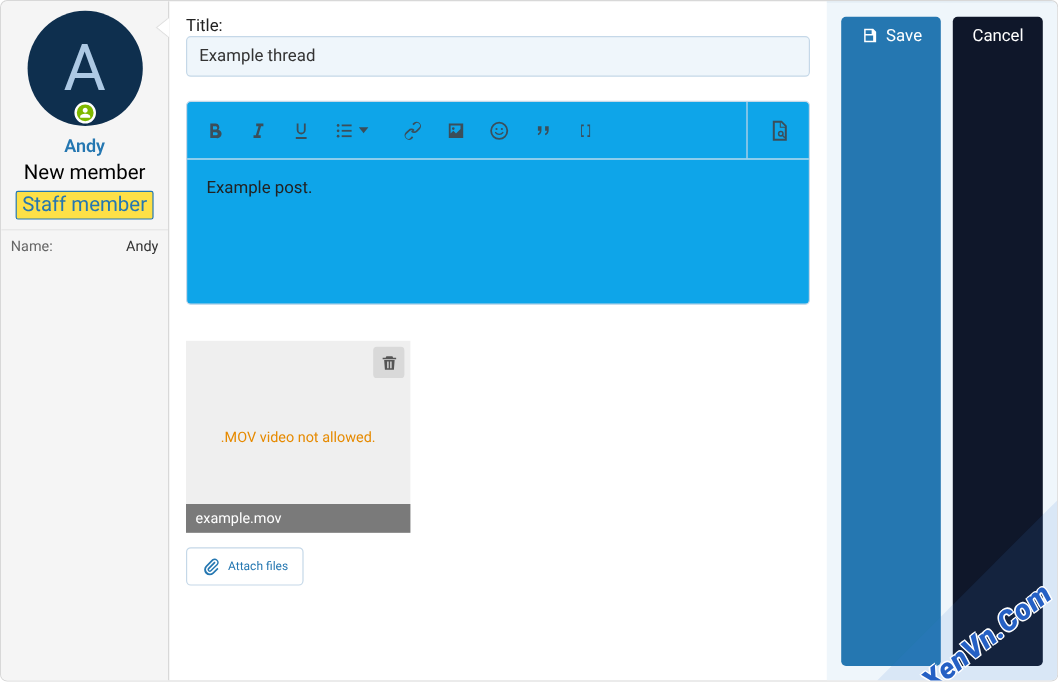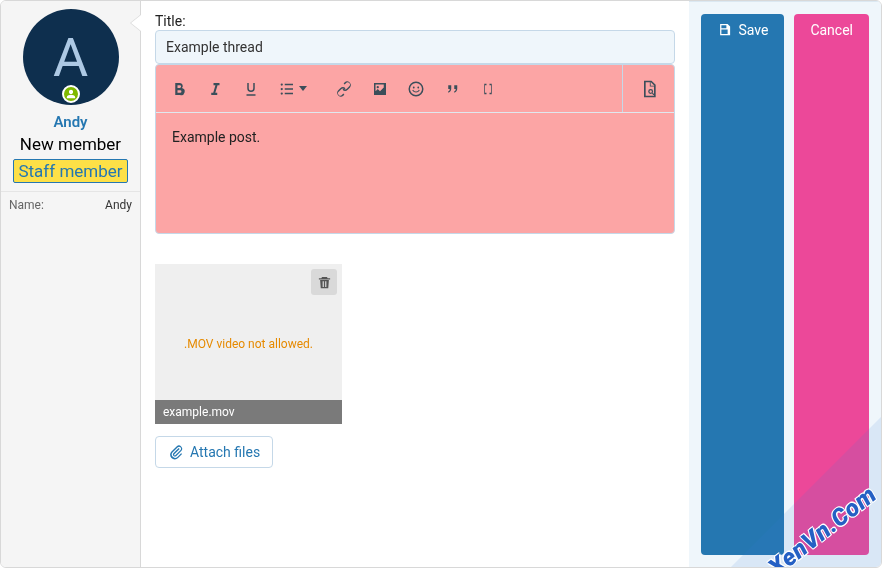--- a/index.html
+++ b/index.html
@@ -13,40 +13,40 @@
 .username{color:#2577b1;font-weight:600;margin-top:8px;font-size:15px}
 .usertitle{font-size:17px;color:#000000;margin-top:3px}
 .badge{display:inline-block;border:1px solid #2577b1;color:#2577b1;font-size:17px;padding:1px 4px;margin-top:5px;background:#fde047;border-radius:2px}
 .name-row{display:flex;justify-content:space-between;font-size:12px;color:#666;padding:6px 8px 0;border-top:1px solid #e5e5e5;margin-top:8px}
 .name-row .val{color:#333}
 .pointer{position:absolute;top:14px;right:-1px;width:0;height:0;border-top:8px solid transparent;border-bottom:8px solid transparent;border-right:10px solid #fff;filter:drop-shadow(-1px 0 0 #d8d8d8)}
 .main{flex:1;display:flex;position:relative}
 .form-body{padding:10px 14px 0;flex:1;overflow:auto}
 .field-label{font-size:14px;color:#222;margin-bottom:4px}
 .text-input{width:100%;padding:8px 10px;font-size:14px;border:1px solid #c5d8e8;border-radius:4px;background:#eff6fb;color:#333}
-.editor{border:1px solid #c5d8e8;border-radius:4px;background:#fca5a5;}
+.editor{border:1px solid #c5d8e8;border-radius:4px;background:#0ea5e9;margin-top:20px}
 .toolbar{display:flex;align-items:center;border-bottom:1px solid #e0e8ef;position:relative;height:48px}
 .tool-group{display:flex;gap:18px;padding:0 14px;align-items:center}
 .tool{color:#3b4e5a;display:flex;align-items:center}
 .tool svg{width:18px;height:18px;fill:currentColor}
 .caret{width:0;height:0;border-left:4px solid transparent;border-right:4px solid transparent;border-top:5px solid #3b4e5a;margin-left:3px}
 .preview-btn{position:absolute;right:0;top:0;height:100%;width:52px;border-left:1px solid #c5d8e8;display:flex;align-items:center;justify-content:center;color:#3b4e5a}
 .editor-content{min-height:120px;padding:16px;font-size:14px;color:#222}
 .attachments{margin-top:30px;display:flex;flex-direction:column;align-items:flex-start}
 .attach-tile{width:187px;height:160px;background:#efefef;position:relative;display:flex;align-items:center;justify-content:center}
 .attach-tile .msg{font-size:12px;color:#e68a00;text-align:center;padding:0 8px}
 .attach-tile .fname{position:absolute;bottom:0;left:0;right:0;background:#7a7a7a;color:#fff;font-size:12px;padding:5px 8px}
 .del-btn{position:absolute;top:5px;right:5px;width:26px;height:26px;background:#d9d9d9;border-radius:3px;display:flex;align-items:center;justify-content:center;color:#555}
-.attach-btn{margin-top:12px;display:inline-flex;align-items:center;gap:6px;border:1px solid #c5d8e8;background:#fff;color:#2577b1;padding:7px 12px;border-radius:4px;font-size:14px;cursor:pointer}
+.attach-btn{margin-top:12px;display:inline-flex;align-items:center;gap:6px;border:1px solid #c5d8e8;background:#fff;color:#2577b1;padding:7px 12px;border-radius:4px;font-size:10px;cursor:pointer}
 .attach-btn svg{width:16px;height:16px;fill:currentColor}
 .footer{background:#eff6fb;padding:12px;display:flex;justify-content:center;gap:10px;border-top:1px solid #dbe8f2}
 .btn{border:none;padding:8px 16px;border-radius:4px;font-size:14px;cursor:pointer;display:inline-flex;align-items:flex-start;gap:6px}
 .btn-primary{background:#2577b1;color:#fff}
 .btn-primary svg{width:15px;height:15px;fill:#fff}
-.btn-secondary{background:#ec4899;color:#fff}
+.btn-secondary{background:#0f172a;color:#fff}
 .watermark{position:absolute;right:-6px;bottom:22px;transform:rotate(-38deg);font-style:italic;font-weight:900;font-size:24px;letter-spacing:0.5px;color:#2560c4;text-shadow:-1px -1px 0 #fff,1px -1px 0 #fff,-1px 1px 0 #fff,1px 1px 0 #fff;pointer-events:none}
 .edge{position:absolute;right:0;bottom:0;width:0;height:0;border-bottom:150px solid rgba(60,120,210,0.12);border-left:150px solid transparent;pointer-events:none}
 </style>
 </head>
 <body>
 
 <div class="page">
   <aside class="sidebar">
     <div class="avatar-wrap">
       <div class="avatar">A</div>

